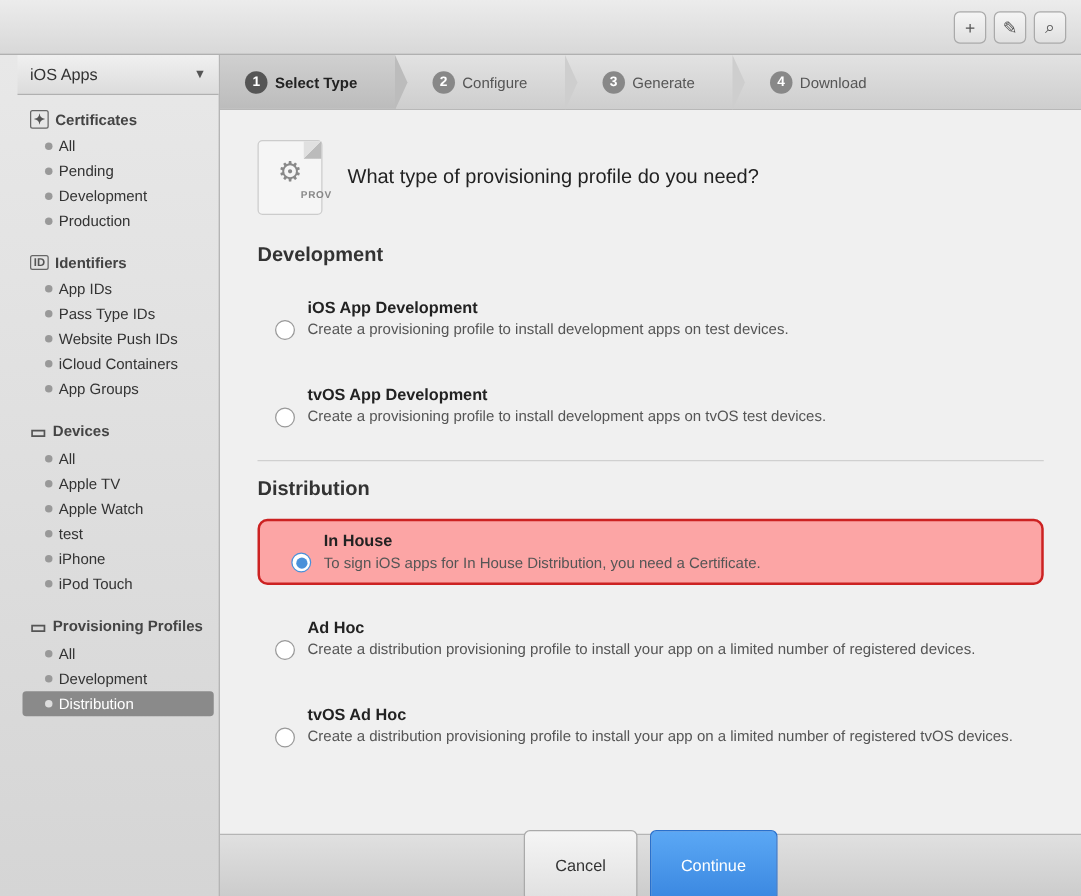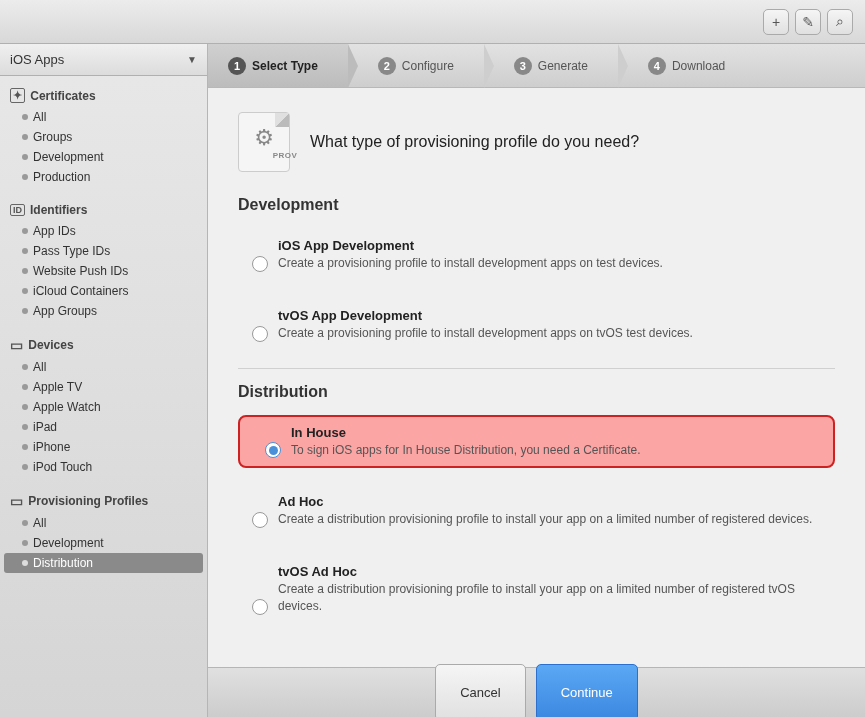--- a/index.html
+++ b/index.html
@@ -54,25 +54,26 @@
 
     
     .main-layout {
       display: flex;
       flex: 1;
       overflow: hidden;
     }
 
     
     .sidebar {
-      width: 208px;
+      width: 176px;
       background: linear-gradient(to bottom, #e8e8e8 0%, #d5d5d5 100%);
       border-right: 1px solid #b5b5b5;
       overflow-y: auto;
       flex-shrink: 0;
+      padding-left: 14px;
     }
     .sidebar-dropdown {
       background: linear-gradient(to bottom, #f0f0f0, #dcdcdc);
       border-bottom: 1px solid #b0b0b0;
       padding: 8px 10px;
       display: flex;
       align-items: center;
       justify-content: space-between;
       cursor: pointer;
     }
@@ -369,21 +370,21 @@
       <div class="sidebar-section-header">
         <span class="sidebar-section-icon" style="font-size:11px;border:1.5px solid #666;border-radius:2px;padding:0 2px;font-weight:700;color:#555;">✦</span>
         <span>Certificates</span>
       </div>
       <div class="sidebar-item">
         <span class="sidebar-item-dot"></span>
         <span>All</span>
       </div>
       <div class="sidebar-item">
         <span class="sidebar-item-dot"></span>
-        <span>Groups</span>
+        <span>Pending</span>
       </div>
       <div class="sidebar-item">
         <span class="sidebar-item-dot"></span>
         <span>Development</span>
       </div>
       <div class="sidebar-item">
         <span class="sidebar-item-dot"></span>
         <span>Production</span>
       </div>
     </div>
@@ -427,21 +428,21 @@
       <div class="sidebar-item">
         <span class="sidebar-item-dot"></span>
         <span>Apple TV</span>
       </div>
       <div class="sidebar-item">
         <span class="sidebar-item-dot"></span>
         <span>Apple Watch</span>
       </div>
       <div class="sidebar-item">
         <span class="sidebar-item-dot"></span>
-        <span>iPad</span>
+        <span>test</span>
       </div>
       <div class="sidebar-item">
         <span class="sidebar-item-dot"></span>
         <span>iPhone</span>
       </div>
       <div class="sidebar-item">
         <span class="sidebar-item-dot"></span>
         <span>iPod Touch</span>
       </div>
     </div>

